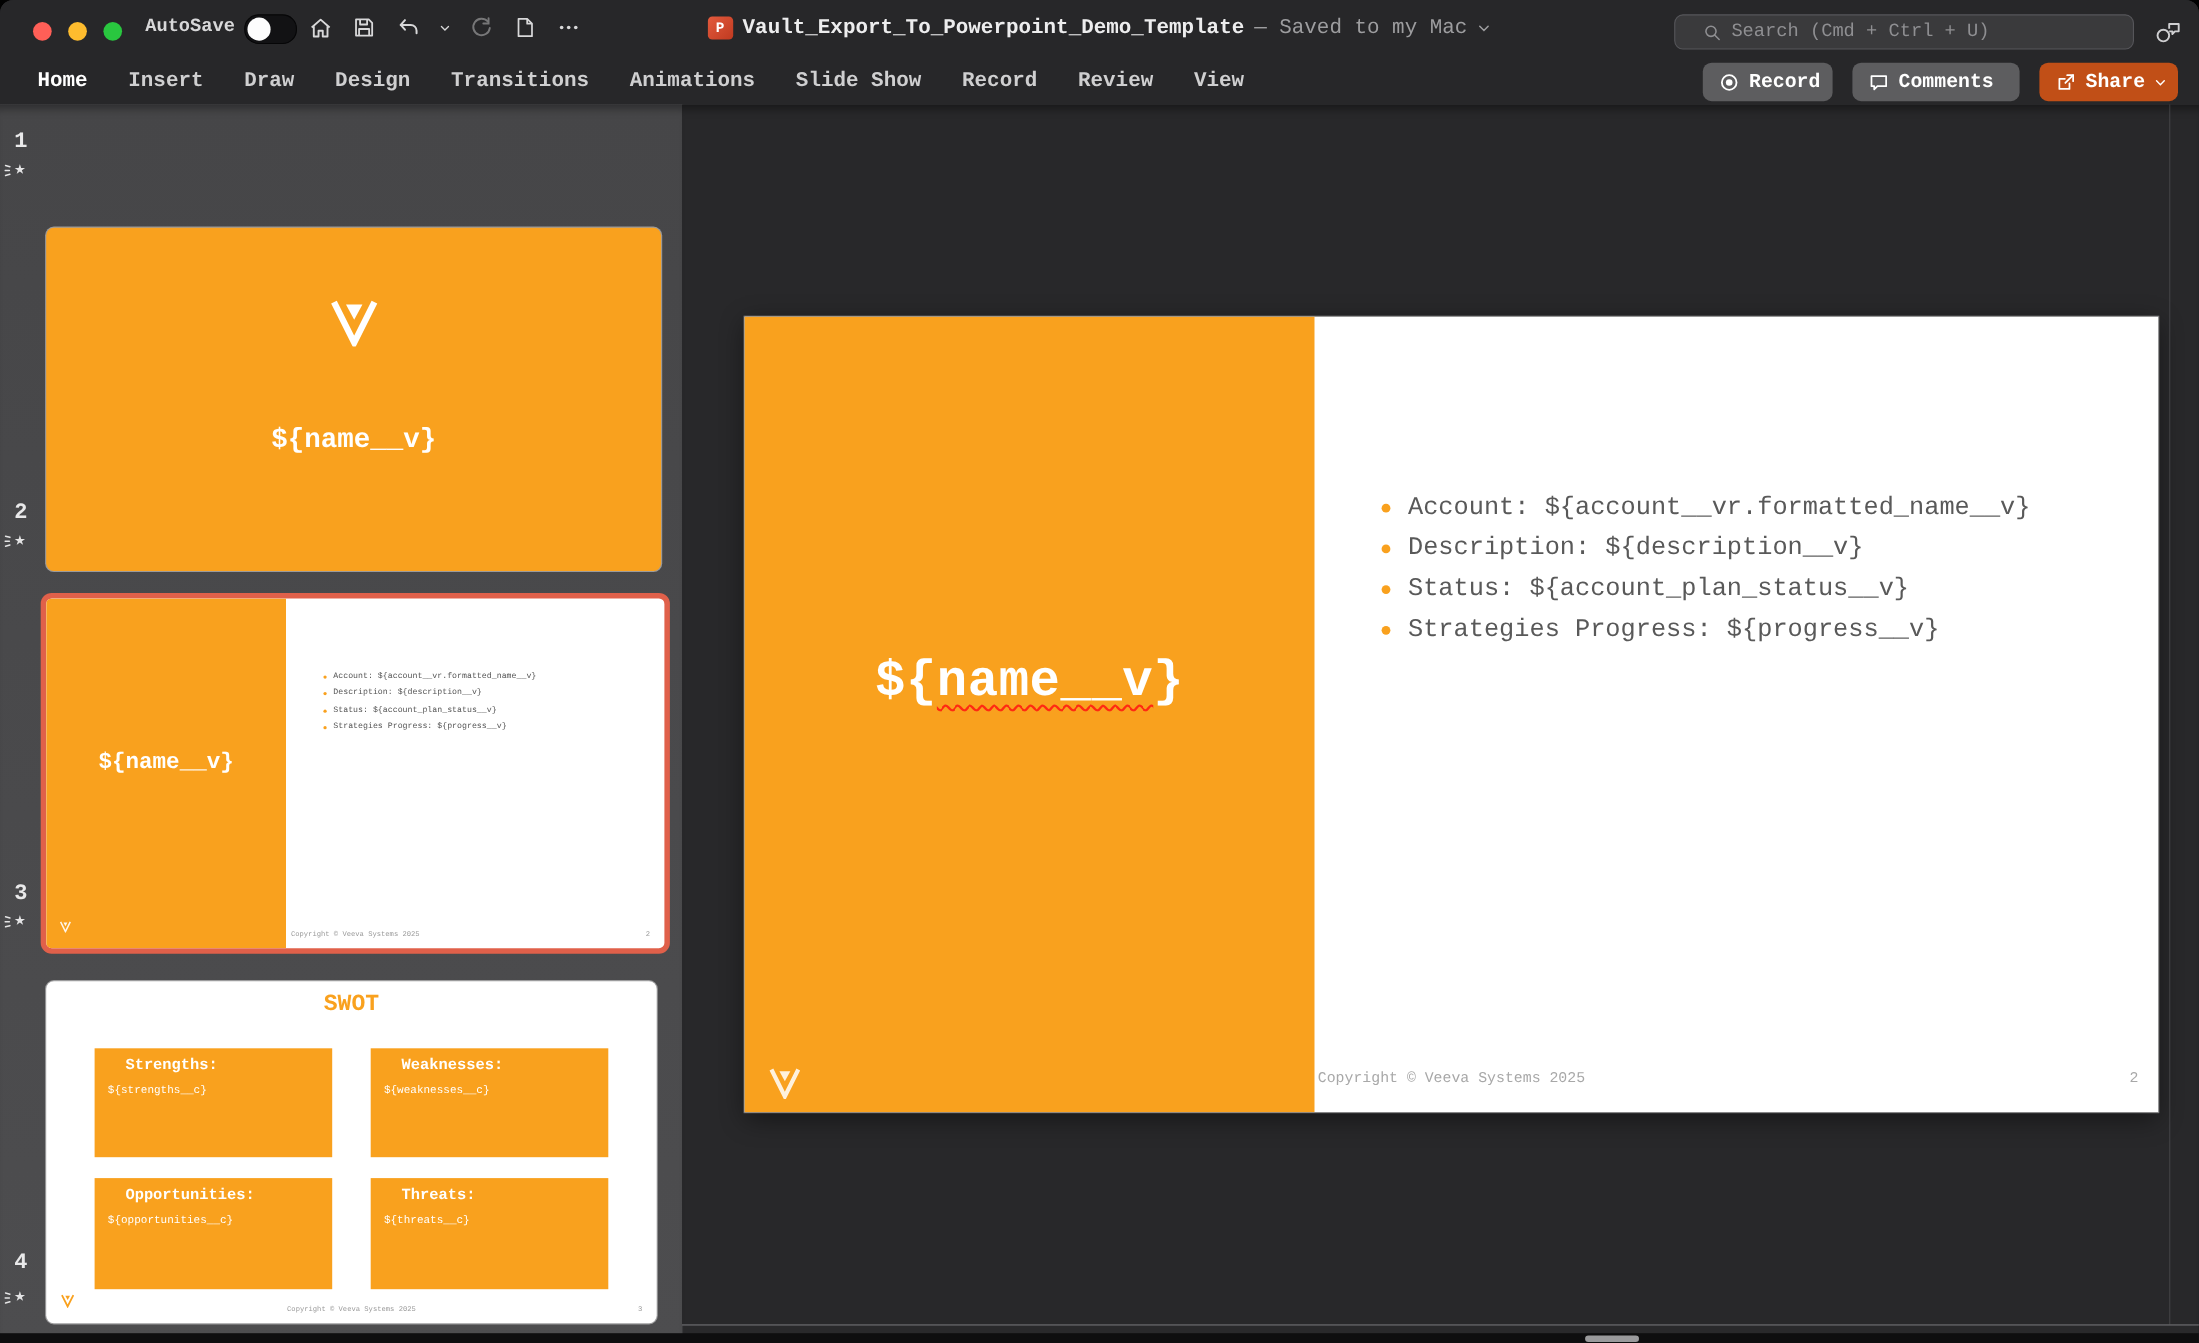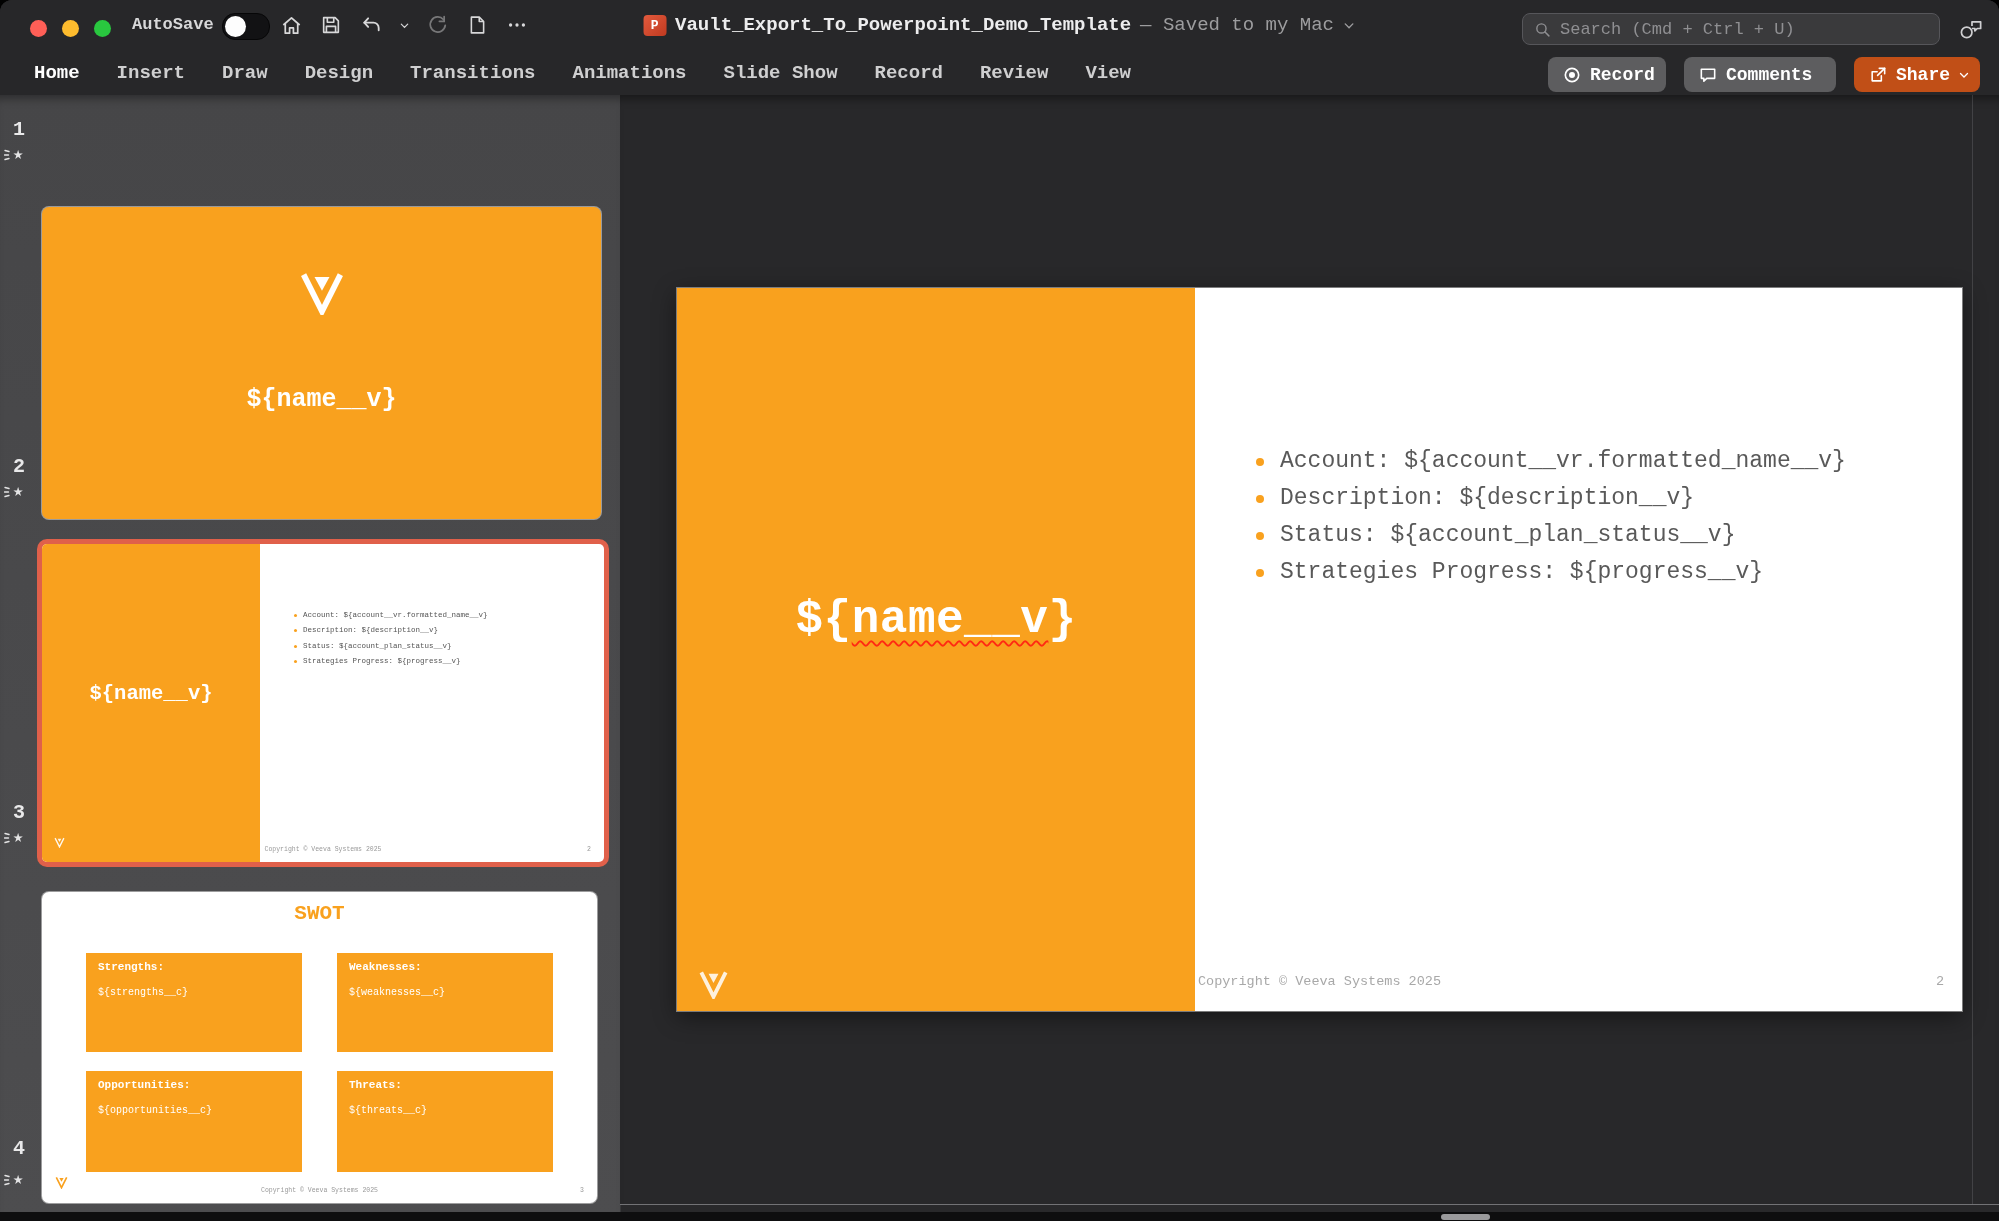--- a/index.html
+++ b/index.html
@@ -22,21 +22,21 @@
   .ibtn svg{display:block;}
   .dim{opacity:.45;}
   .doc-title{position:absolute;left:50%;top:0;transform:translateX(-50%);height:50px;
       display:flex;align-items:center;gap:9px;white-space:nowrap;}
   .ppicon{width:23px;height:21px;border-radius:4px;background:linear-gradient(135deg,#e35a3d,#c03a20);
       color:#fff;font-size:13px;font-weight:700;display:flex;align-items:center;justify-content:center;}
   .doc-name{font-size:19px;font-weight:700;color:#ededee;}
   .doc-status{font-size:19px;color:#9d9d9f;}
   .searchbox{position:absolute;left:1522px;top:13px;width:418px;height:32px;background:#3a3a3c;
       border:1px solid #56565a;border-radius:8px;display:flex;align-items:center;gap:9px;
-      padding-left:11px;box-sizing:border-box;color:#8f8f92;font-size:17px;}
+      padding-left:25px;box-sizing:border-box;color:#8f8f92;font-size:17px;}
   .presence{position:absolute;left:1958px;top:16px;color:#cfcfd1;}
   
   .ribbonbar{position:absolute;left:0;top:50px;width:100%;height:45px;background:#272729;}
   .tabs{position:absolute;left:14px;top:0;height:45px;display:flex;align-items:center;gap:37px;}
   .tab{font-size:19px;font-weight:700;color:#cfcfd0;}
   .tab.active{color:#ffffff;margin-left:20px;}
   .actions .pill{position:absolute;top:7px;height:35px;border-radius:8px;background:#5d5d5f;border:none;
       color:#fff;font-family:inherit;font-size:18px;font-weight:700;display:flex;align-items:center;
       gap:8px;padding:0 14px;box-sizing:border-box;}
   .pill.record{left:1548px;width:118px;}
@@ -62,21 +62,21 @@
   .t2-bullets .mini{position:relative;padding-left:11px;font-size:7.5px;line-height:15.4px;color:#555;}
   .t2-bullets .mini::before{content:"";position:absolute;left:2px;top:6px;width:3px;height:3px;
       border-radius:50%;background:#f9a11e;}
   .mini-footer{position:absolute;left:0;bottom:9px;width:100%;text-align:center;font-size:6.5px;color:#999;}
   .mini-page{position:absolute;right:13px;bottom:9px;font-size:6.5px;color:#999;}
   .t2 .vlogo{position:absolute;left:12px;bottom:9px;color:rgba(255,255,255,.9);}
   .t3{top:797px;width:555px;height:311px;background:#fff;box-shadow:0 0 0 1px rgba(255,255,255,.45);}
   .t3-title{position:absolute;left:0;top:10px;width:100%;text-align:center;
       font-size:21px;font-weight:700;color:#f9a11e;}
   .quad{position:absolute;width:216px;background:#f9a11e;color:#fff;}
-  .quad .ql{position:absolute;left:12px;top:8px;font-size:11px;font-weight:700;}
+  .quad .ql{position:absolute;left:28px;top:8px;font-size:14px;font-weight:700;}
   .quad .qv{position:absolute;left:12px;top:34px;font-size:10px;}
   .q1{left:44px;top:61px;height:99px;}  .q2{left:295px;top:61px;height:99px;}
   .q3{left:44px;top:179px;height:101px;} .q4{left:295px;top:179px;height:101px;}
   .t3 .vlogo{position:absolute;left:13px;bottom:9px;color:#f9a11e;}
   
   .canvas{position:absolute;left:620px;top:95px;width:1379px;height:1110px;background:#28282a;
       box-shadow:inset 0 10px 8px -6px rgba(0,0,0,.4);}
   .slide{position:absolute;left:57px;top:193px;width:1285px;height:723px;background:#fff;
       box-shadow:0 0 0 1px rgba(200,200,200,.55),0 6px 22px rgba(0,0,0,.45);}
   .slide-orange{position:absolute;left:0;top:0;width:518px;height:100%;background:#f9a11e;}

